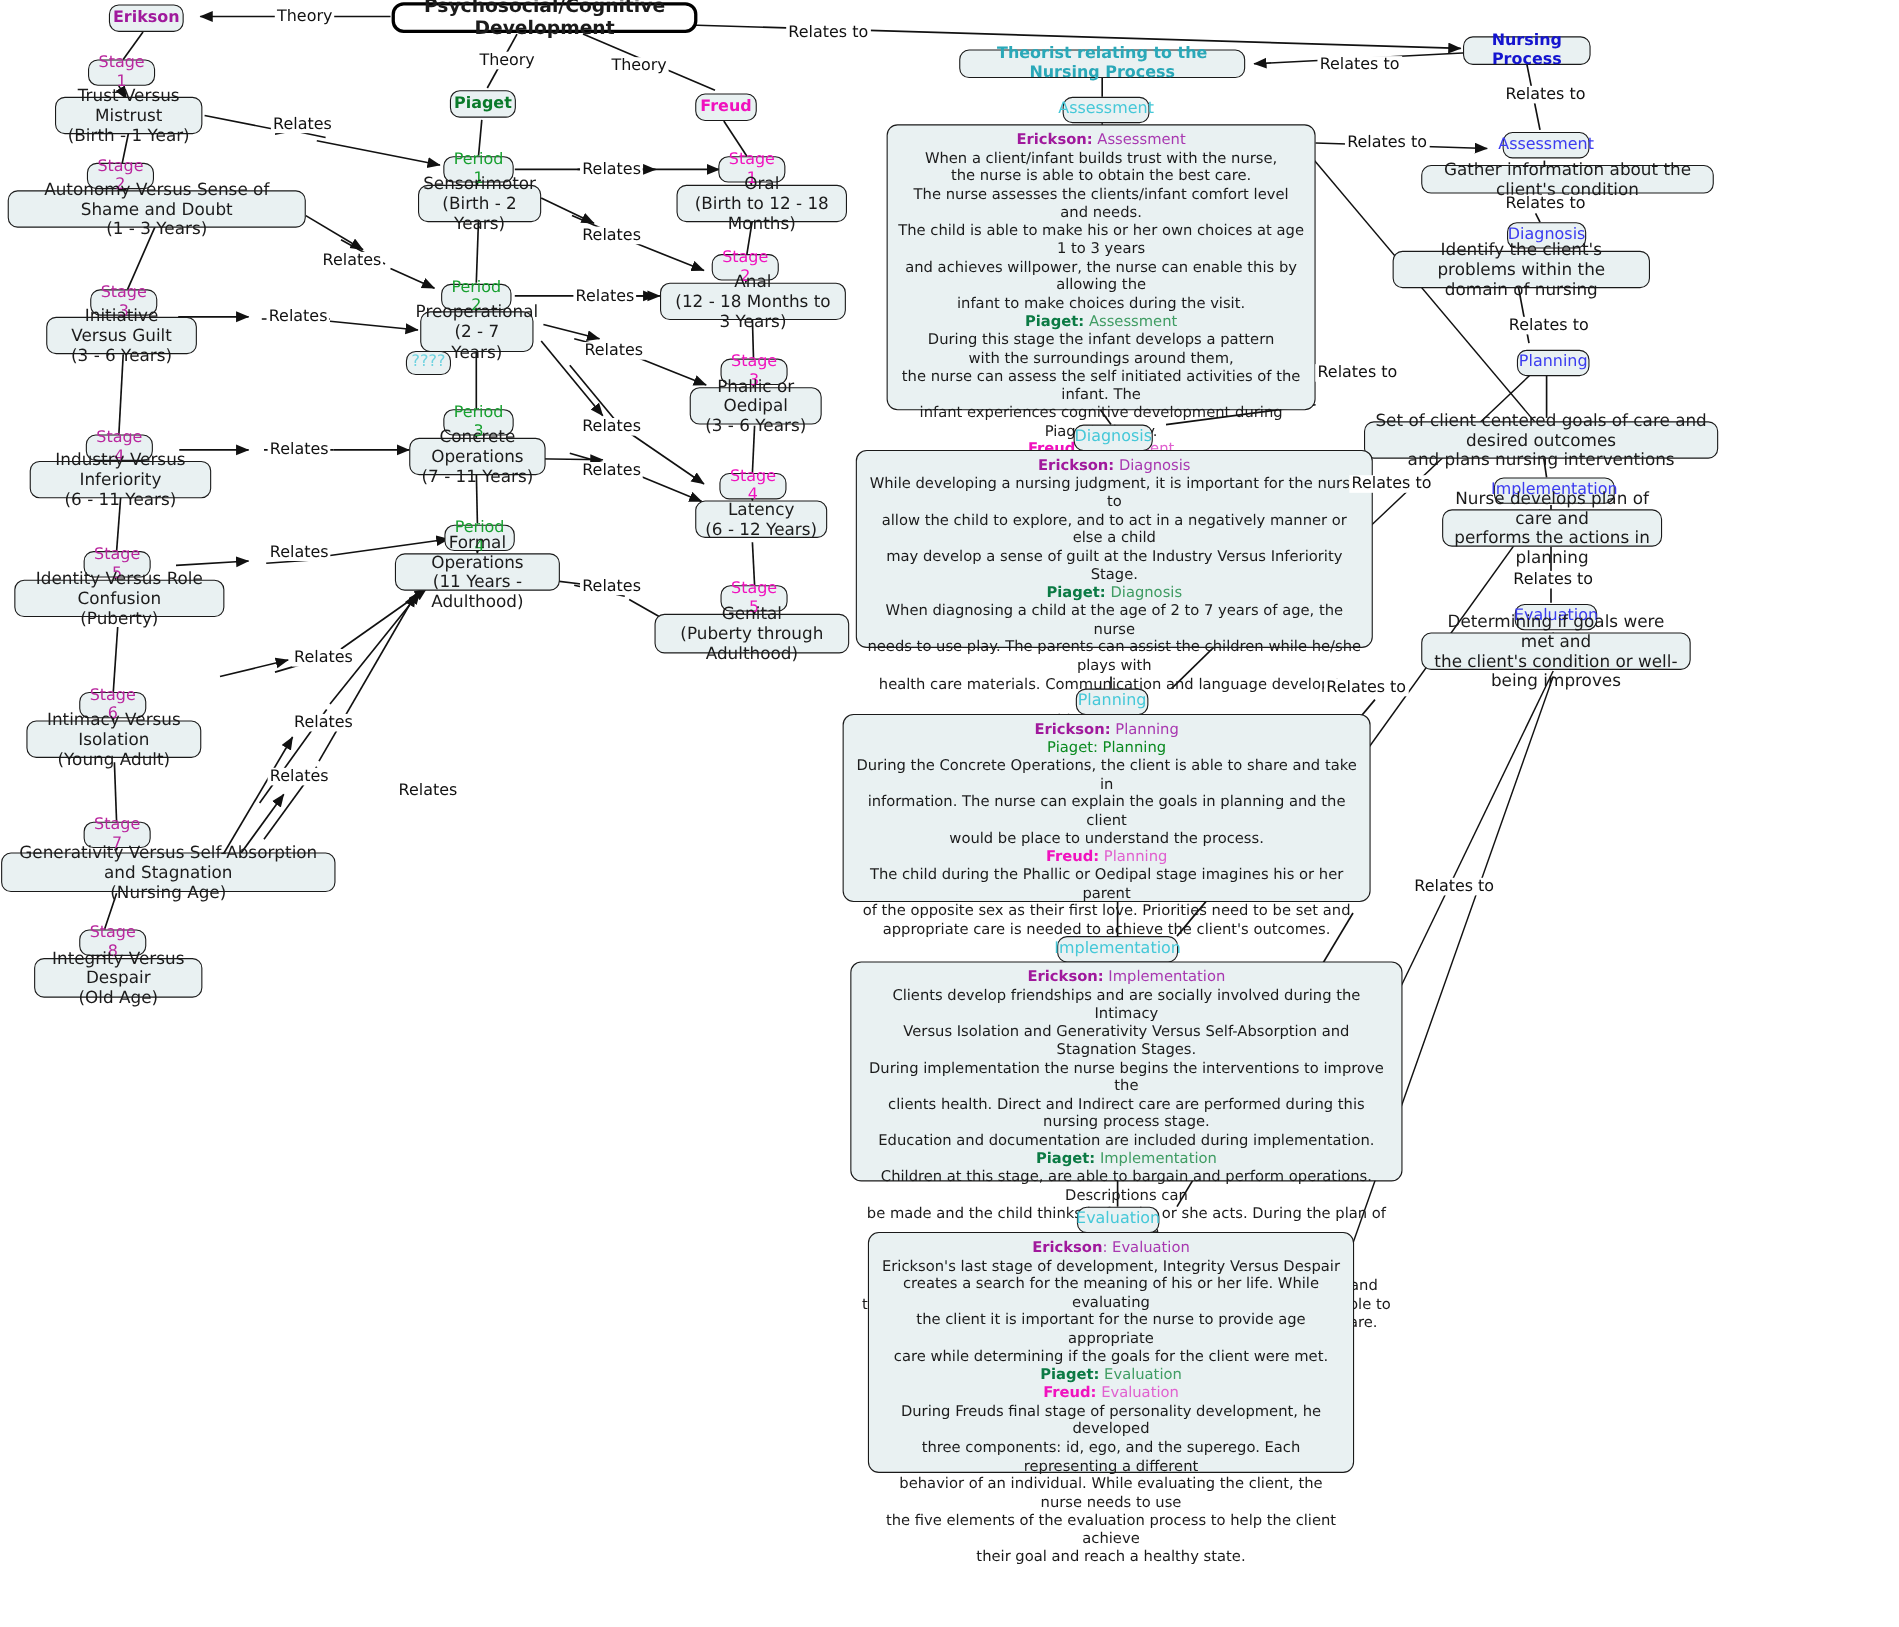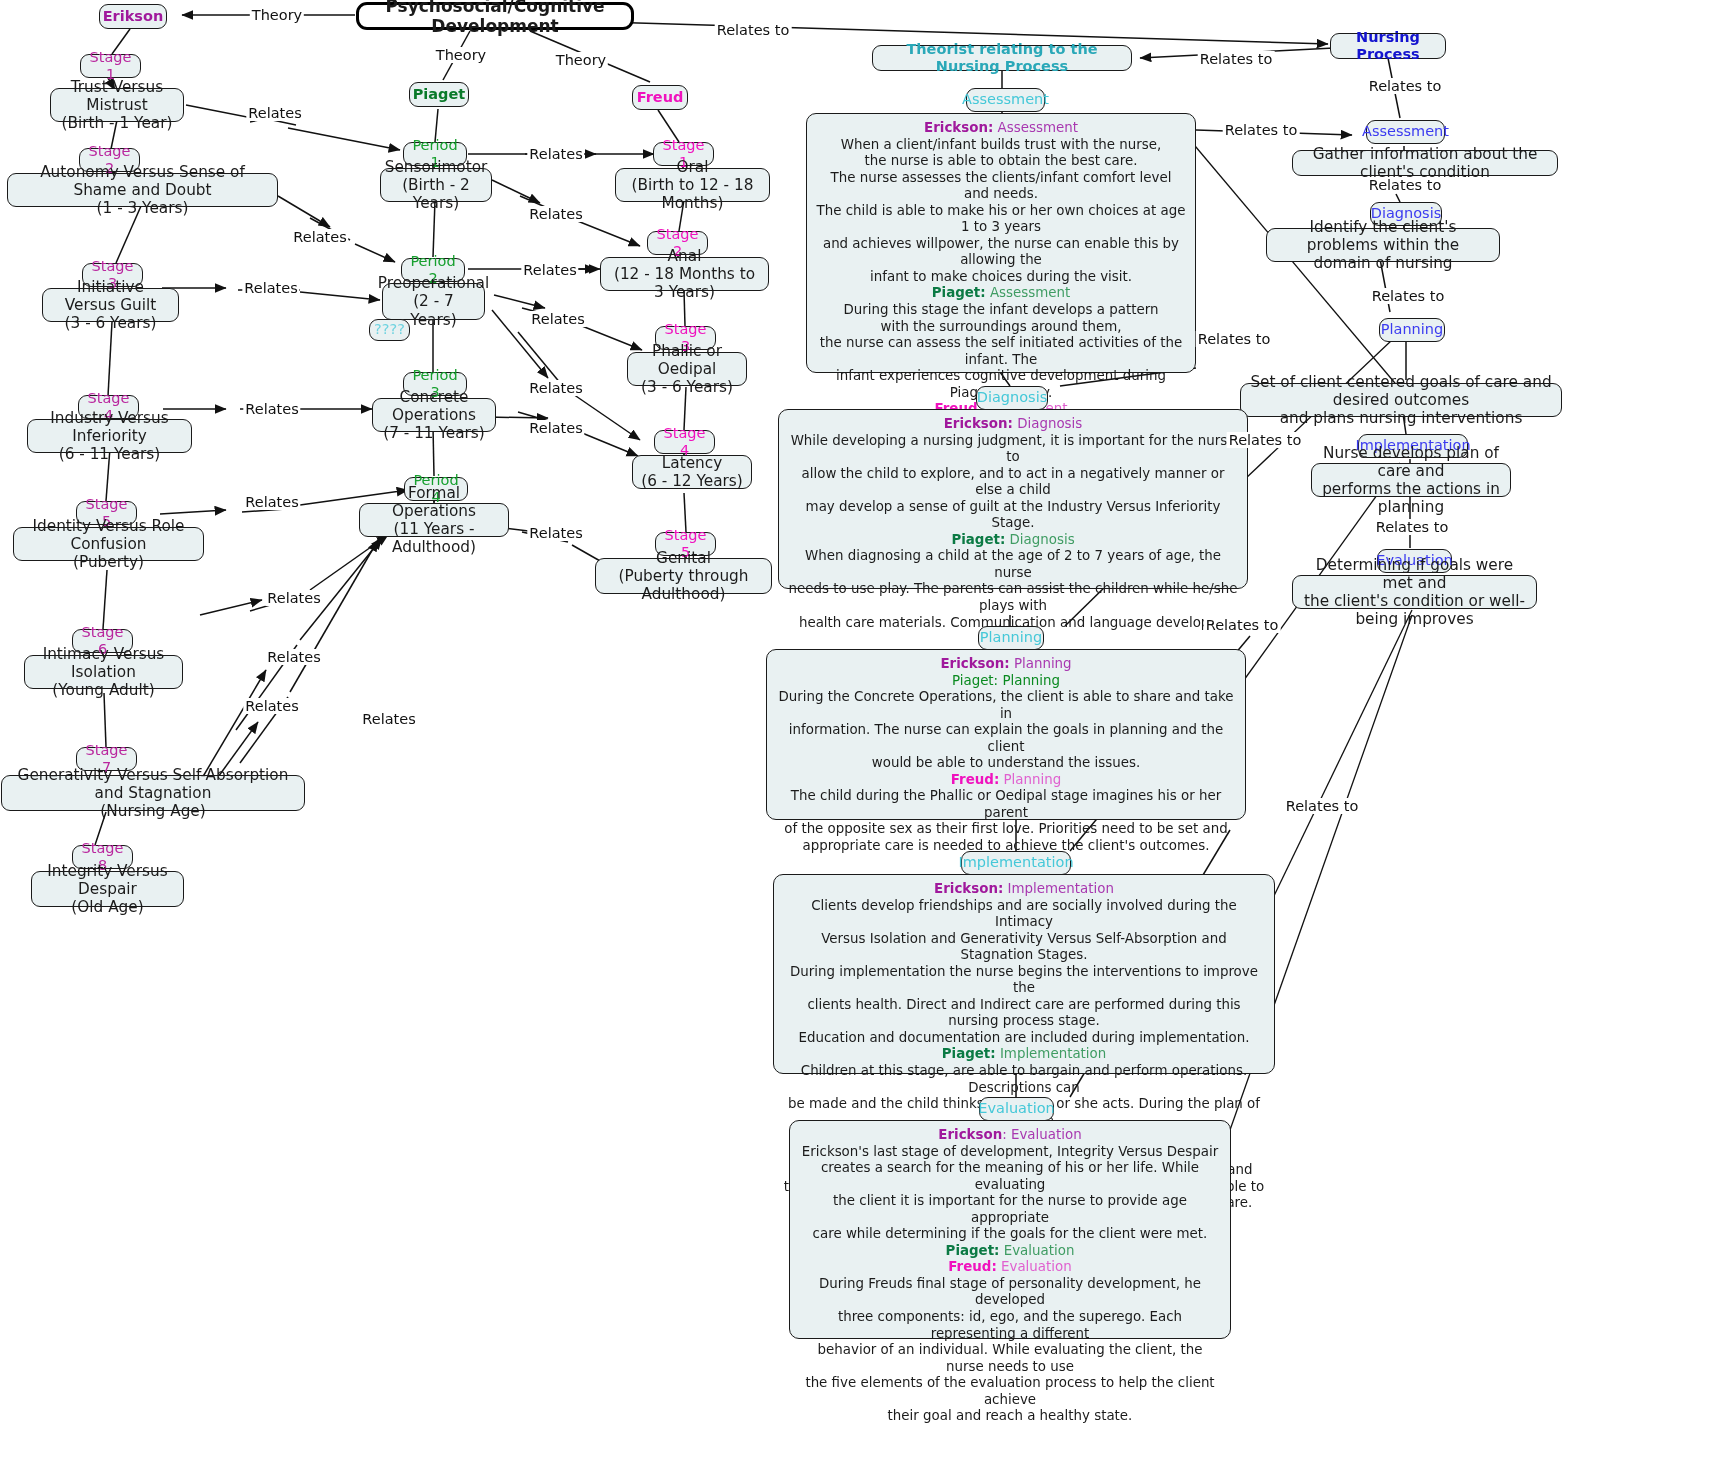--- a/index.html
+++ b/index.html
@@ -425,21 +425,21 @@
 
   <div class="node small" style="left:978px;top:626px;width:66px;height:24px;">
     <span class="lbl-tstep">Planning</span>
     </div>
   <div class="node txtbox" style="left:766px;top:649px;width:480px;height:171px;">
     <div><span class="hdr-e">Erickson:</span>
       <span class="hdr-e2">Planning</span></div>
     <div><span class="plain-green">Piaget: Planning</span></div>
     <div style="white-space:pre-line;">During the Concrete Operations, the client is able to share and take in
 information. The nurse can explain the goals in planning and the client
-would be able to understand the issues.</div>
+would be place to understand the process.</div>
     <div><span class="hdr-f">Freud:</span>
       <span class="hdr-f2">Planning</span></div>
     <div style="white-space:pre-line;">The child during the Phallic or Oedipal stage imagines his or her parent
 of the opposite sex as their first love.  Priorities need to be set and
 appropriate care is needed to achieve the client's outcomes.</div>
   </div>
 
   <div class="node small" style="left:961px;top:851px;width:110px;height:24px;">
     <span class="lbl-tstep">Implementation</span>
     </div>

